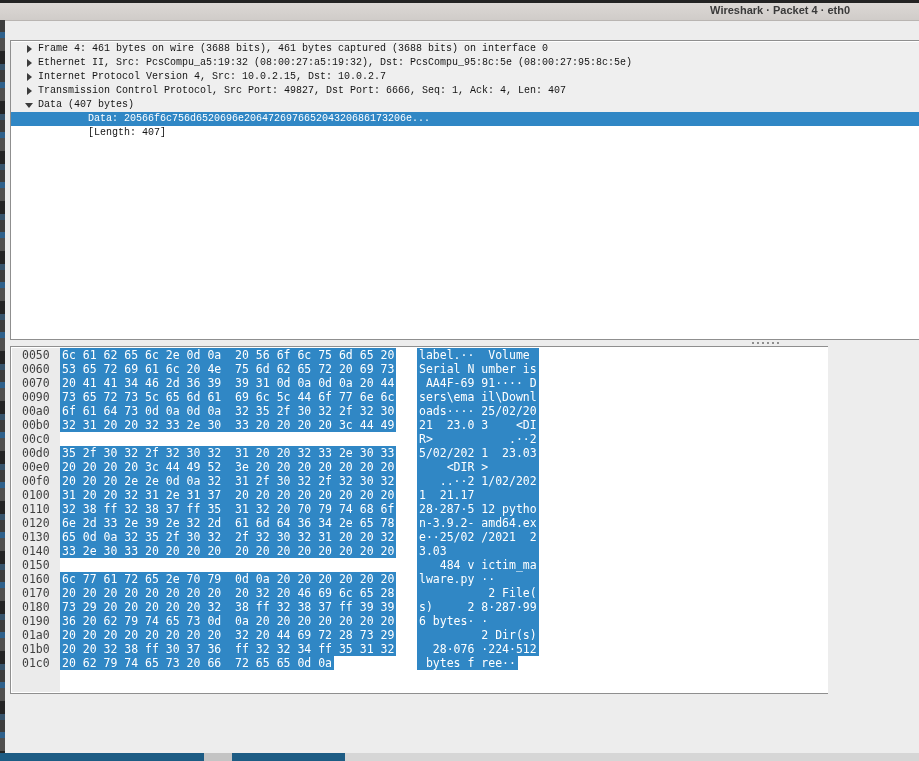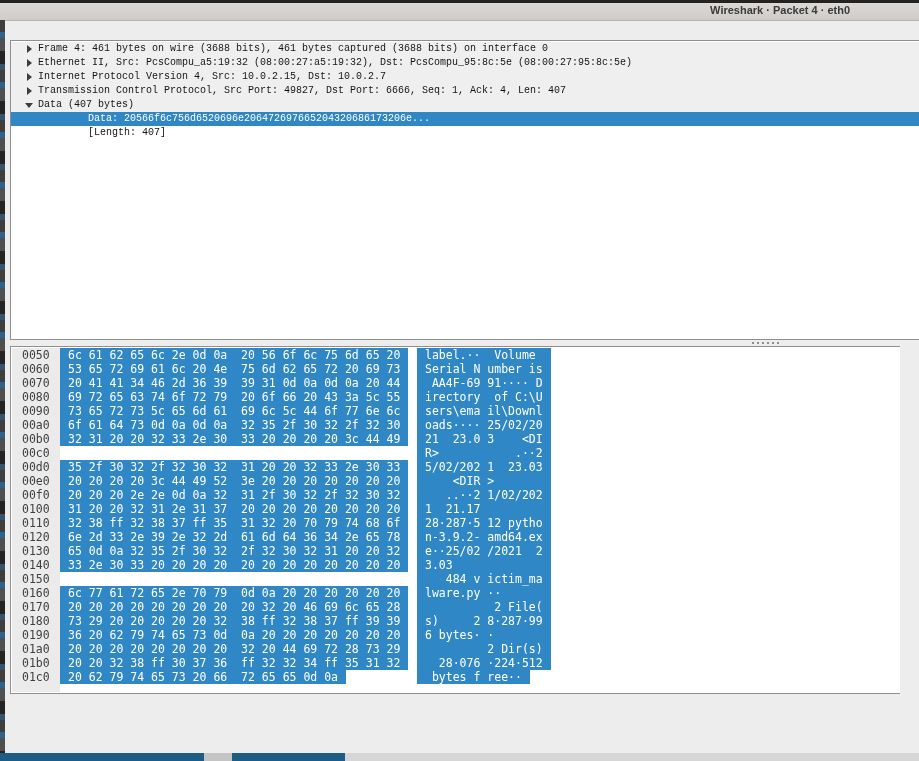--- a/index.html
+++ b/index.html
@@ -25,27 +25,27 @@
       border-left:5px solid #3c3c3c;border-top:4px solid transparent;border-bottom:4px solid transparent;}
   .twisty.expanded::before{content:"";width:0;height:0;
       border-top:5px solid #3c3c3c;border-left:4px solid transparent;border-right:4px solid transparent;}
   .tree-label{white-space:pre;font-family:Liberation Mono, monospace;}
   .tree-row.child .tree-label{margin-left:49px;padding-left:28px;}
   
   .splitter{position:absolute;left:752px;top:341px;width:32px;height:4px;}
   .splitter::before{content:"";position:absolute;left:0;top:1px;width:2px;height:2px;background:#8e8e8e;
       box-shadow:5px 0 #8e8e8e,10px 0 #8e8e8e,15px 0 #8e8e8e,20px 0 #8e8e8e,25px 0 #8e8e8e;}
   
-  .hex-pane{position:absolute;left:10px;top:346px;width:890px;height:348px;background:#ffffff;
+  .hex-pane{position:absolute;left:10px;top:346px;width:818px;height:348px;background:#ffffff;
             border:1px solid #8f8f8f;border-right:none;box-sizing:border-box;overflow:hidden;}
   .gutter{position:absolute;left:1px;top:1px;bottom:1px;width:48px;background:#ebebeb;}
   .hex-rows{position:absolute;left:0;top:1px;right:0;}
   .hex-row{position:relative;height:14px;line-height:14px;font-size:11.5px;}
   .hex-off{position:absolute;left:11px;color:#3f3f3f;white-space:pre;}
-  .selblue{background:#3087c5;color:#ffffff;padding:0 8px;white-space:pre;}
+  .selblue{background:#3087c5;color:#ffffff;padding:0 2px;white-space:pre;}
   .hex-bytes{position:absolute;left:49px;}
   .hex-ascii{position:absolute;left:406px;}
   
   .bottom-strip{position:absolute;left:0;top:753px;width:919px;height:8px;background:#d4d4d4;}
   .seg{position:absolute;top:0;height:8px;}
   .seg1{left:0;width:204px;background:#1d5c84;}
   .seg2{left:204px;width:28px;background:#c4c4c4;}
   .seg3{left:232px;width:113px;background:#1d5c84;}
   .seg4{left:345px;width:574px;background:#d6d6d6;}
 </style>
@@ -107,25 +107,20 @@
           <span class="hex-off">0060</span>
           <span class="hex-bytes selblue">53 65 72 69 61 6c 20 4e  75 6d 62 65 72 20 69 73</span>
           <span class="hex-ascii selblue">Serial N umber is</span>
         </div>
         <div class="hex-row">
           <span class="hex-off">0070</span>
           <span class="hex-bytes selblue">20 41 41 34 46 2d 36 39  39 31 0d 0a 0d 0a 20 44</span>
           <span class="hex-ascii selblue"> AA4F-69 91···· D</span>
         </div>
         <div class="hex-row">
-          <span class="hex-off">0080</span>
-          <span class="hex-bytes selblue">69 72 65 63 74 6f 72 79  20 6f 66 20 43 3a 5c 55</span>
-          <span class="hex-ascii selblue">irectory  of C:\U</span>
-        </div>
-        <div class="hex-row">
           <span class="hex-off">0090</span>
           <span class="hex-bytes selblue">73 65 72 73 5c 65 6d 61  69 6c 5c 44 6f 77 6e 6c</span>
           <span class="hex-ascii selblue">sers\ema il\Downl</span>
         </div>
         <div class="hex-row">
           <span class="hex-off">00a0</span>
           <span class="hex-bytes selblue">6f 61 64 73 0d 0a 0d 0a  32 35 2f 30 32 2f 32 30</span>
           <span class="hex-ascii selblue">oads···· 25/02/20</span>
         </div>
         <div class="hex-row">

